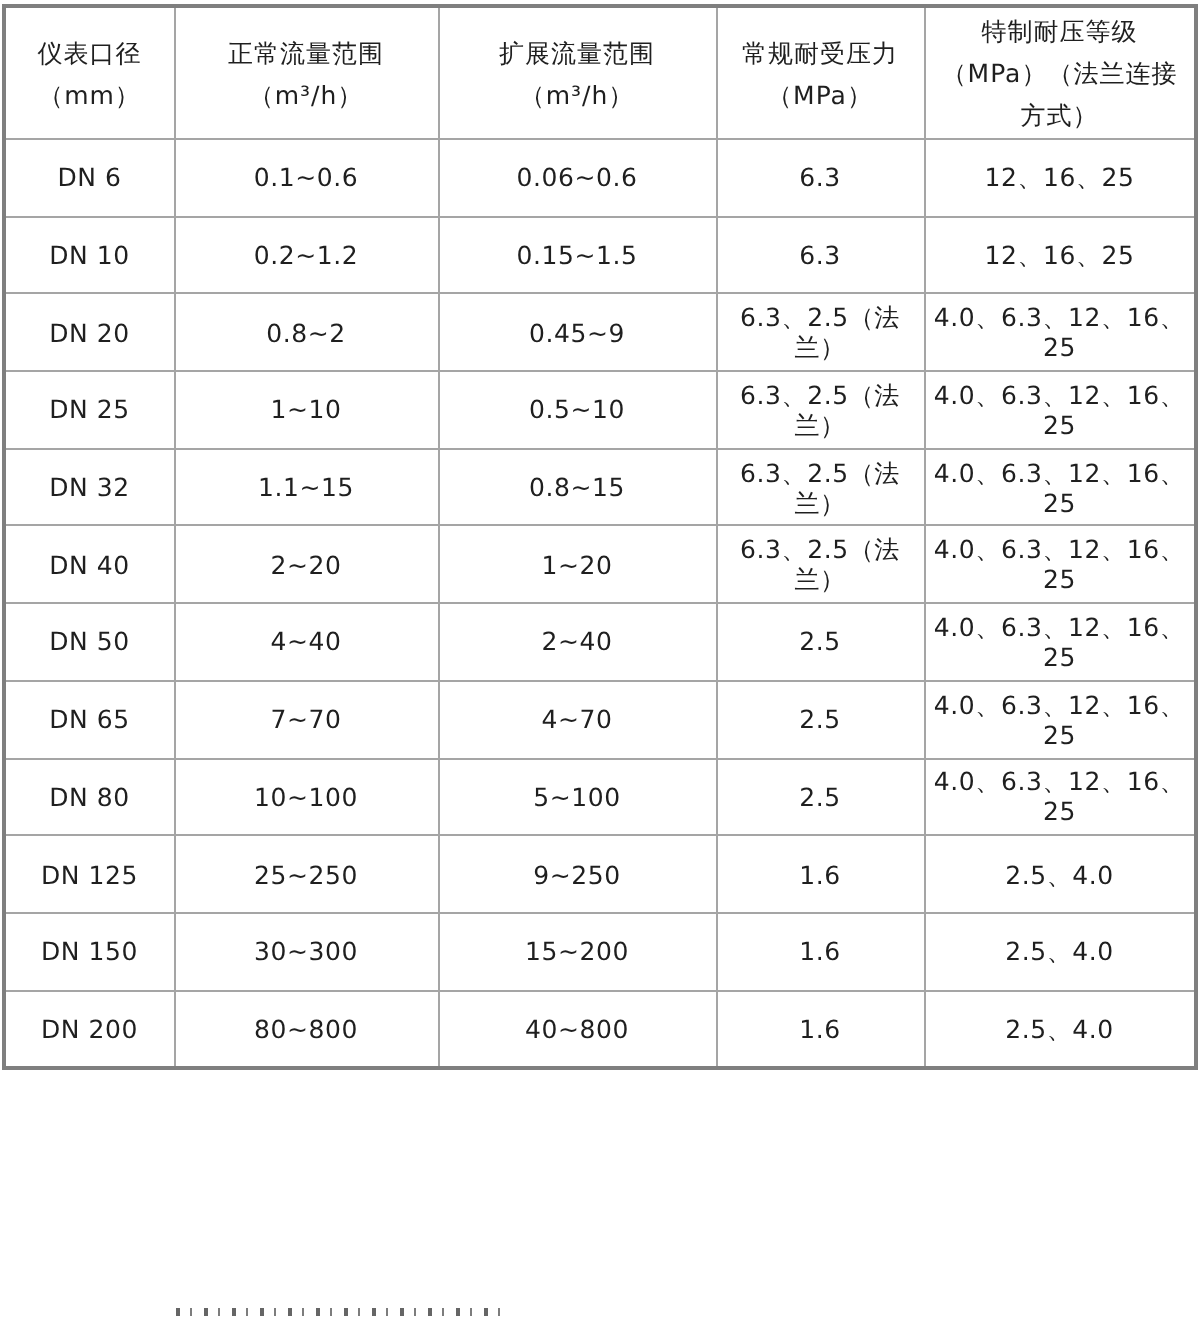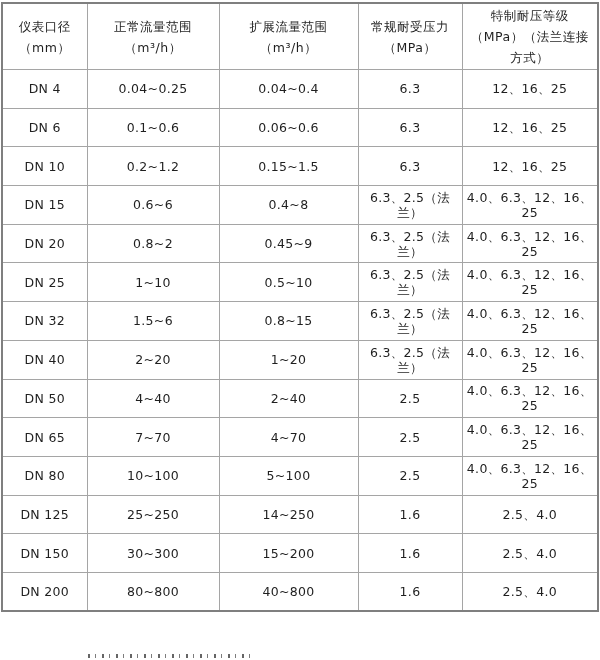--- a/index.html
+++ b/index.html
@@ -74,64 +74,50 @@
       <tr>
         <th>仪表口径（mm）</th>
         <th>正常流量范围（m³/h）</th>
         <th>扩展流量范围（m³/h）</th>
         <th>常规耐受压力（MPa）</th>
         <th>特制耐压等级（MPa）（法兰连接方式）</th>
       </tr>
     </thead>
     <tbody>
         <tr>
-          <td>DN 4</td>
-          <td>0.04~0.25</td>
-          <td>0.04~0.4</td>
-          <td>6.3</td>
-          <td>12、16、25</td>
-        </tr>
-        <tr>
           <td>DN 6</td>
           <td>0.1~0.6</td>
           <td>0.06~0.6</td>
           <td>6.3</td>
           <td>12、16、25</td>
         </tr>
         <tr>
           <td>DN 10</td>
           <td>0.2~1.2</td>
           <td>0.15~1.5</td>
           <td>6.3</td>
           <td>12、16、25</td>
-        </tr>
-        <tr>
-          <td>DN 15</td>
-          <td>0.6~6</td>
-          <td>0.4~8</td>
-          <td>6.3、2.5（法兰）</td>
-          <td>4.0、6.3、12、16、25</td>
         </tr>
         <tr>
           <td>DN 20</td>
           <td>0.8~2</td>
           <td>0.45~9</td>
           <td>6.3、2.5（法兰）</td>
           <td>4.0、6.3、12、16、25</td>
         </tr>
         <tr>
           <td>DN 25</td>
           <td>1~10</td>
           <td>0.5~10</td>
           <td>6.3、2.5（法兰）</td>
           <td>4.0、6.3、12、16、25</td>
         </tr>
         <tr>
           <td>DN 32</td>
-          <td>1.5~6</td>
+          <td>1.1~15</td>
           <td>0.8~15</td>
           <td>6.3、2.5（法兰）</td>
           <td>4.0、6.3、12、16、25</td>
         </tr>
         <tr>
           <td>DN 40</td>
           <td>2~20</td>
           <td>1~20</td>
           <td>6.3、2.5（法兰）</td>
           <td>4.0、6.3、12、16、25</td>
@@ -153,21 +139,21 @@
         <tr>
           <td>DN 80</td>
           <td>10~100</td>
           <td>5~100</td>
           <td>2.5</td>
           <td>4.0、6.3、12、16、25</td>
         </tr>
         <tr>
           <td>DN 125</td>
           <td>25~250</td>
-          <td>14~250</td>
+          <td>9~250</td>
           <td>1.6</td>
           <td>2.5、4.0</td>
         </tr>
         <tr>
           <td>DN 150</td>
           <td>30~300</td>
           <td>15~200</td>
           <td>1.6</td>
           <td>2.5、4.0</td>
         </tr>

